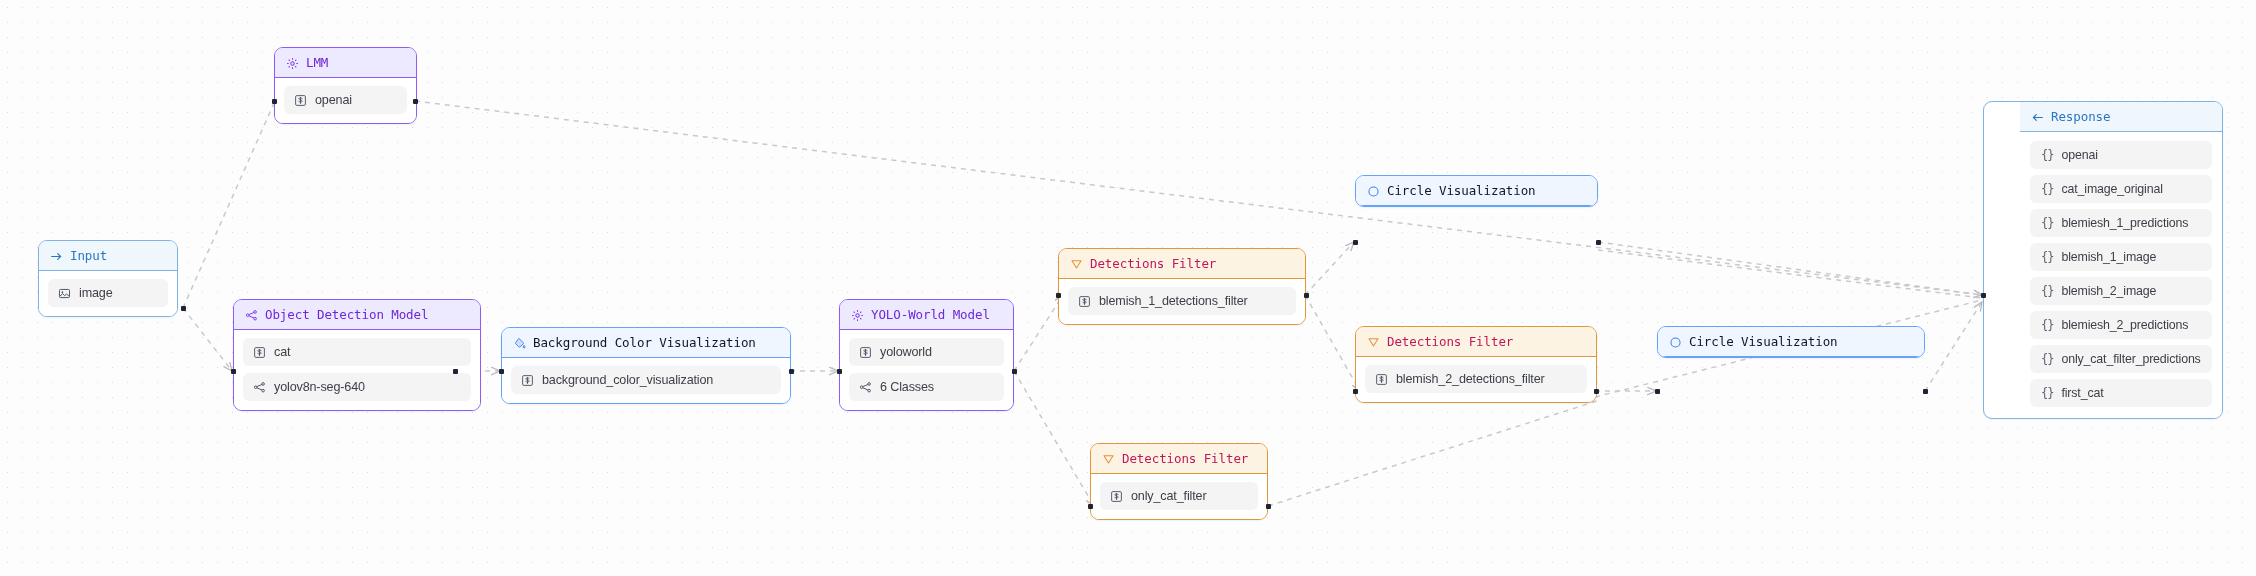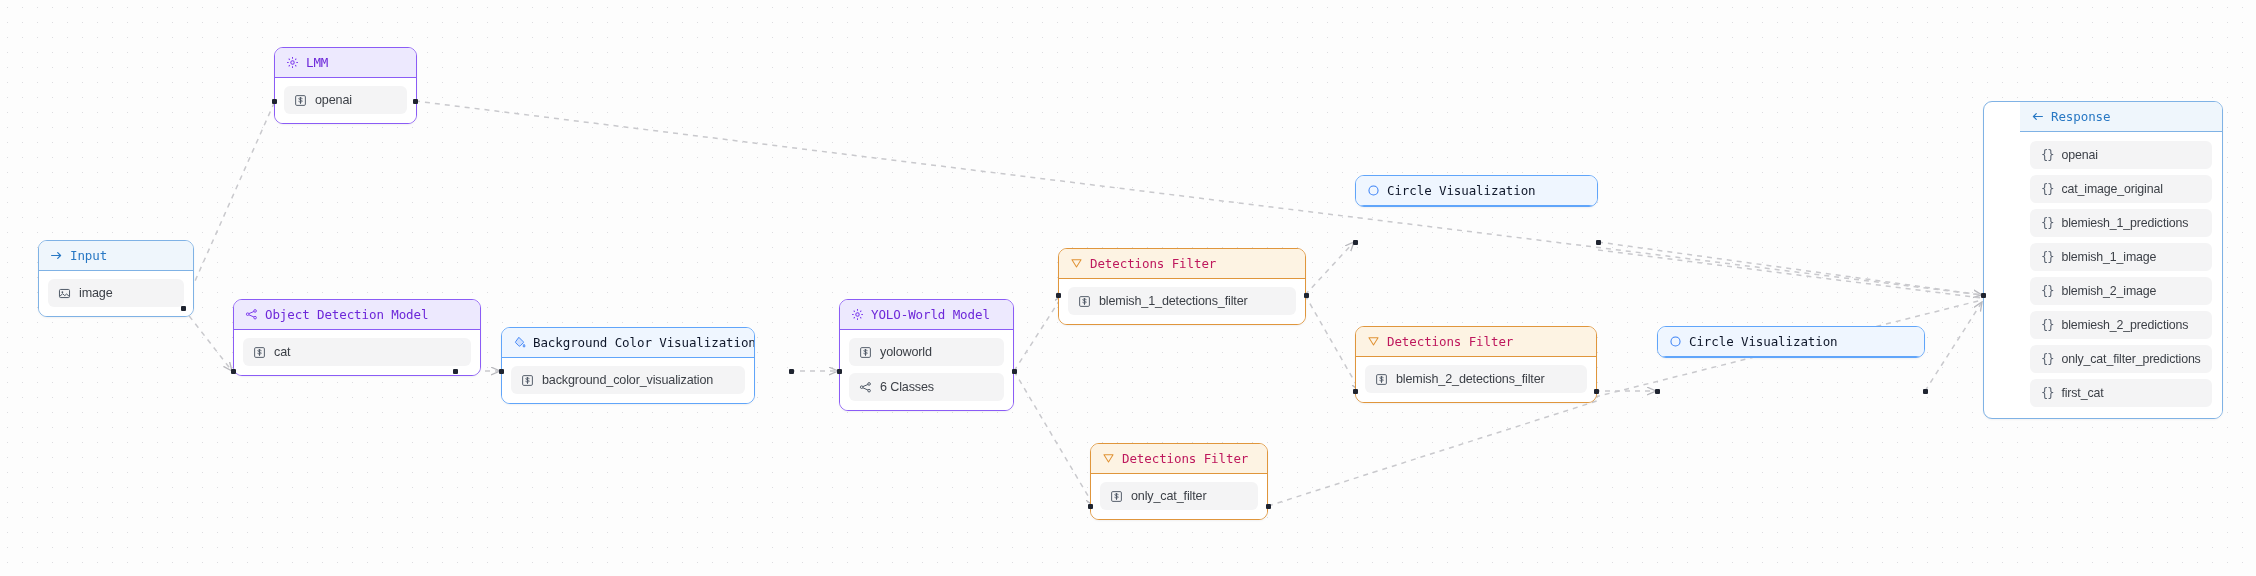--- a/index.html
+++ b/index.html
@@ -38,21 +38,21 @@
     z-index: 3;
     border-radius: 9px;
     background: #ffffff;
     border: 1.4px solid #cccccc;
     box-shadow: 0 1px 2px rgba(17,24,39,0.05);
     overflow: hidden;
   }
 
   .node-header {
     display: flex;
-    align-items: center;
+    align-items: flex-end;
     gap: 7px;
     padding: 7px 12px 7px 11px;
     font-family: "DejaVu Sans Mono", "Liberation Mono", monospace;
     font-size: 12.5px;
     letter-spacing: -0.1px;
     white-space: nowrap;
     border-bottom: 1.4px solid transparent;
   }
 
   .node-body {
@@ -198,21 +198,21 @@
       <path d="M1595,391 L1656,391" marker-end="url(#ah)"></path>
 
       <path d="M1595,397 L1982,300"></path>
 
       <path d="M1925,391 L1982,302" marker-end="url(#ah)"></path>
 
       <path d="M1268,506 L1600,400"></path>
     </g>
   </svg>
 
-  <div class="node theme-input" id="node-input" style="left:38px; top:240px; width:156px;">
+  <div class="node theme-input" id="node-input" style="left:38px; top:240px; width:140px;">
     <div class="node-header">
       <span class="hdr-icon">
         <svg width="13" height="13" viewBox="0 0 16 16" fill="none" stroke="currentColor" stroke-width="1.5" stroke-linecap="round" stroke-linejoin="round">
             <path d="M2 8h11M9.5 4.5L13 8l-3.5 3.5"></path>
           </svg>
       </span>
       <span>Input</span>
     </div>
     <div class="node-body">
       <div class="node-row">
@@ -269,79 +269,90 @@
     <div class="node-body">
       <div class="node-row">
         <span class="row-icon">
           <svg width="13" height="13" viewBox="0 0 16 16" fill="none" stroke="currentColor" stroke-width="1.15">
               <rect x="2" y="2" width="12" height="12" rx="1.4"></rect>
               <path d="M8 4.3v7.4M9.9 5.9c0-.8-.85-1.35-1.9-1.35S6.1 5.1 6.1 5.9s.85 1.2 1.9 1.4 1.9.6 1.9 1.5-.85 1.4-1.9 1.4-1.9-.55-1.9-1.35" stroke-linecap="round"></path>
             </svg>
         </span>
         <span>cat</span>
       </div>
-    </div>
-  </div>
-  <div class="handle" style="left:231px; top:369px;"></div>
-  <div class="handle" style="left:453px; top:369px;"></div>
-
-  <div class="node theme-blue" id="node-background-color-visualization" style="left:501px; top:327px; width:254px;">
-    <div class="node-header">
-      <span class="hdr-icon">
-        <svg width="13" height="13" viewBox="0 0 16 16" fill="none" stroke="currentColor" stroke-width="1.15" stroke-linejoin="round">
-            <path d="M7.2 1.6l5.4 5.4a1 1 0 010 1.4l-3.6 3.6a1.4 1.4 0 01-2 0L3.3 8.3a1 1 0 010-1.4l3.9-5.3z" fill="currentColor" fill-opacity="0.18"></path>
-            <path d="M13.6 10.2s1.1 1.4 1.1 2.2a1.1 1.1 0 11-2.2 0c0-.8 1.1-2.2 1.1-2.2z" fill="currentColor" fill-opacity="0.4"></path>
-          </svg>
-      </span>
-      <span>Background Color Visualization</span>
-    </div>
-    <div class="node-body">
-      <div class="node-row">
-        <span class="row-icon">
-          <svg width="13" height="13" viewBox="0 0 16 16" fill="none" stroke="currentColor" stroke-width="1.15">
-              <rect x="2" y="2" width="12" height="12" rx="1.4"></rect>
-              <path d="M8 4.3v7.4M9.9 5.9c0-.8-.85-1.35-1.9-1.35S6.1 5.1 6.1 5.9s.85 1.2 1.9 1.4 1.9.6 1.9 1.5-.85 1.4-1.9 1.4-1.9-.55-1.9-1.35" stroke-linecap="round"></path>
-            </svg>
-        </span>
-        <span>background_color_visualization</span>
-      </div>
-    </div>
-  </div>
-  <div class="handle" style="left:499px; top:369px;"></div>
-  <div class="handle" style="left:789px; top:369px;"></div>
-
-  <div class="node theme-purple" id="node-yolo-world-model" style="left:839px; top:299px; width:175px;">
-    <div class="node-header">
-      <span class="hdr-icon">
-        <svg width="13" height="13" viewBox="0 0 16 16" fill="none" stroke="currentColor" stroke-width="1.25">
-            <circle cx="8" cy="8" r="2.1"></circle>
-            <path d="M8 1.3v2M8 12.7v2M1.3 8h2M12.7 8h2M3.3 3.3l1.4 1.4M11.3 11.3l1.4 1.4M12.7 3.3l-1.4 1.4M4.7 11.3l-1.4 1.4"></path>
-          </svg>
-      </span>
-      <span>YOLO-World Model</span>
-    </div>
-    <div class="node-body">
-      <div class="node-row">
-        <span class="row-icon">
-          <svg width="13" height="13" viewBox="0 0 16 16" fill="none" stroke="currentColor" stroke-width="1.15">
-              <rect x="2" y="2" width="12" height="12" rx="1.4"></rect>
-              <path d="M8 4.3v7.4M9.9 5.9c0-.8-.85-1.35-1.9-1.35S6.1 5.1 6.1 5.9s.85 1.2 1.9 1.4 1.9.6 1.9 1.5-.85 1.4-1.9 1.4-1.9-.55-1.9-1.35" stroke-linecap="round"></path>
-            </svg>
-        </span>
-        <span>yoloworld</span>
-      </div>
       <div class="node-row">
         <span class="row-icon">
           <svg width="13" height="13" viewBox="0 0 16 16" fill="none" stroke="currentColor" stroke-width="1.2">
               <circle cx="12.4" cy="3.6" r="1.6"></circle>
               <circle cx="3.3" cy="7.6" r="1.6"></circle>
               <circle cx="12.4" cy="11.9" r="1.6"></circle>
               <path d="M4.8 6.9l6.2-2.6M4.8 8.4l6.2 2.7"></path>
             </svg>
         </span>
+        <span>yolov8n-seg-640</span>
+      </div>
+    </div>
+  </div>
+  <div class="handle" style="left:231px; top:369px;"></div>
+  <div class="handle" style="left:453px; top:369px;"></div>
+
+  <div class="node theme-blue" id="node-background-color-visualization" style="left:501px; top:327px; width:290px;">
+    <div class="node-header">
+      <span class="hdr-icon">
+        <svg width="13" height="13" viewBox="0 0 16 16" fill="none" stroke="currentColor" stroke-width="1.15" stroke-linejoin="round">
+            <path d="M7.2 1.6l5.4 5.4a1 1 0 010 1.4l-3.6 3.6a1.4 1.4 0 01-2 0L3.3 8.3a1 1 0 010-1.4l3.9-5.3z" fill="currentColor" fill-opacity="0.18"></path>
+            <path d="M13.6 10.2s1.1 1.4 1.1 2.2a1.1 1.1 0 11-2.2 0c0-.8 1.1-2.2 1.1-2.2z" fill="currentColor" fill-opacity="0.4"></path>
+          </svg>
+      </span>
+      <span>Background Color Visualization</span>
+    </div>
+    <div class="node-body">
+      <div class="node-row">
+        <span class="row-icon">
+          <svg width="13" height="13" viewBox="0 0 16 16" fill="none" stroke="currentColor" stroke-width="1.15">
+              <rect x="2" y="2" width="12" height="12" rx="1.4"></rect>
+              <path d="M8 4.3v7.4M9.9 5.9c0-.8-.85-1.35-1.9-1.35S6.1 5.1 6.1 5.9s.85 1.2 1.9 1.4 1.9.6 1.9 1.5-.85 1.4-1.9 1.4-1.9-.55-1.9-1.35" stroke-linecap="round"></path>
+            </svg>
+        </span>
+        <span>background_color_visualization</span>
+      </div>
+    </div>
+  </div>
+  <div class="handle" style="left:499px; top:369px;"></div>
+  <div class="handle" style="left:789px; top:369px;"></div>
+
+  <div class="node theme-purple" id="node-yolo-world-model" style="left:839px; top:299px; width:175px;">
+    <div class="node-header">
+      <span class="hdr-icon">
+        <svg width="13" height="13" viewBox="0 0 16 16" fill="none" stroke="currentColor" stroke-width="1.25">
+            <circle cx="8" cy="8" r="2.1"></circle>
+            <path d="M8 1.3v2M8 12.7v2M1.3 8h2M12.7 8h2M3.3 3.3l1.4 1.4M11.3 11.3l1.4 1.4M12.7 3.3l-1.4 1.4M4.7 11.3l-1.4 1.4"></path>
+          </svg>
+      </span>
+      <span>YOLO-World Model</span>
+    </div>
+    <div class="node-body">
+      <div class="node-row">
+        <span class="row-icon">
+          <svg width="13" height="13" viewBox="0 0 16 16" fill="none" stroke="currentColor" stroke-width="1.15">
+              <rect x="2" y="2" width="12" height="12" rx="1.4"></rect>
+              <path d="M8 4.3v7.4M9.9 5.9c0-.8-.85-1.35-1.9-1.35S6.1 5.1 6.1 5.9s.85 1.2 1.9 1.4 1.9.6 1.9 1.5-.85 1.4-1.9 1.4-1.9-.55-1.9-1.35" stroke-linecap="round"></path>
+            </svg>
+        </span>
+        <span>yoloworld</span>
+      </div>
+      <div class="node-row">
+        <span class="row-icon">
+          <svg width="13" height="13" viewBox="0 0 16 16" fill="none" stroke="currentColor" stroke-width="1.2">
+              <circle cx="12.4" cy="3.6" r="1.6"></circle>
+              <circle cx="3.3" cy="7.6" r="1.6"></circle>
+              <circle cx="12.4" cy="11.9" r="1.6"></circle>
+              <path d="M4.8 6.9l6.2-2.6M4.8 8.4l6.2 2.7"></path>
+            </svg>
+        </span>
         <span>6 Classes</span>
       </div>
     </div>
   </div>
   <div class="handle" style="left:837px; top:369px;"></div>
   <div class="handle" style="left:1012px; top:369px;"></div>
 
   <div class="node theme-amber" id="node-detections-filter-1" style="left:1058px; top:248px; width:248px;">
     <div class="node-header">
       <span class="hdr-icon">

